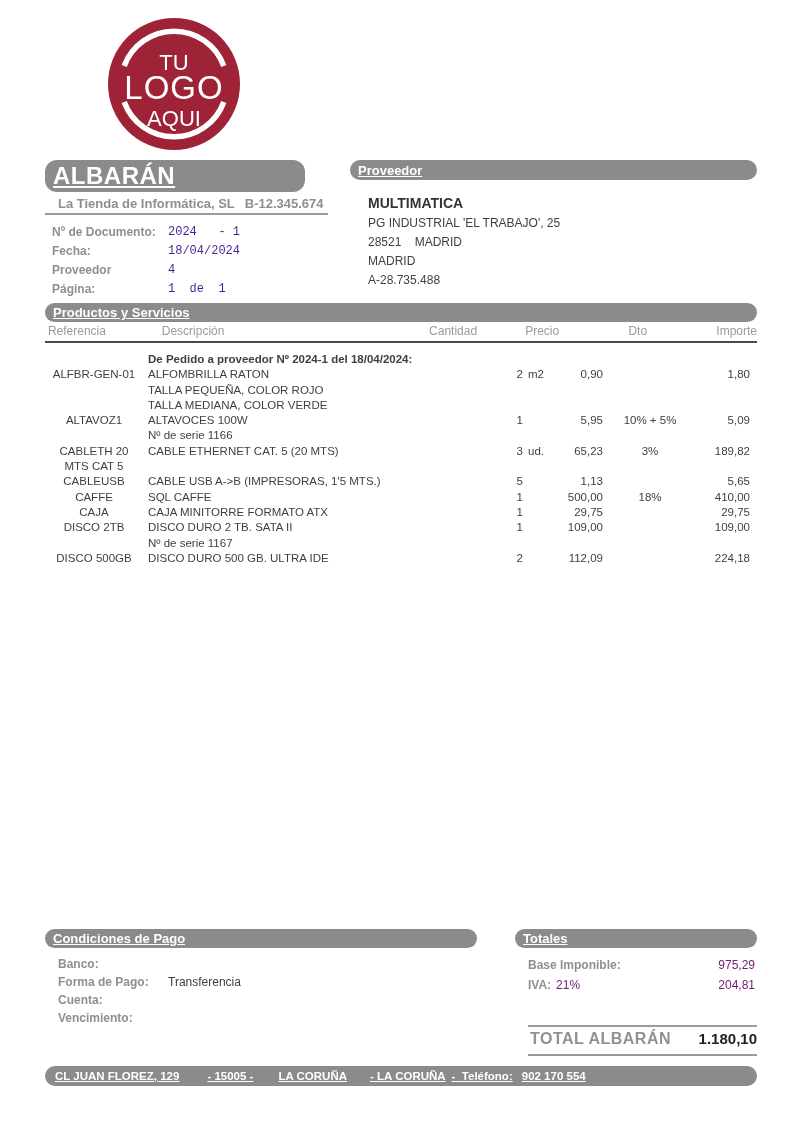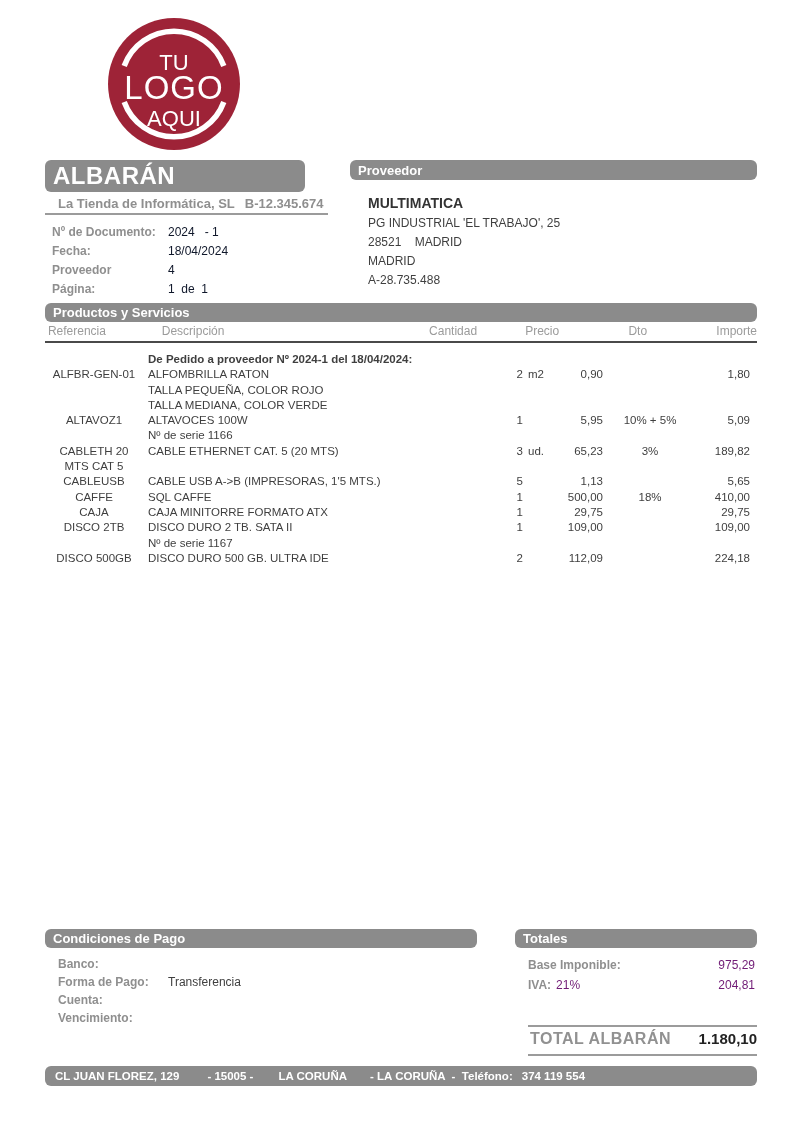--- a/index.html
+++ b/index.html
@@ -3,36 +3,36 @@
 <meta charset="utf-8">
 <style>
   * { margin:0; padding:0; box-sizing:border-box; }
   html,body { background:#fff; }
   .page {
     position:relative; width:795px; height:1124px; background:#ffffff;
     font-family:"Liberation Sans", sans-serif; color:#3f3f3f; overflow:hidden;
   }
   .banner {
     background:#8b8b8b; color:#ffffff; font-weight:bold;
-    display:flex; align-items:center; border-radius:6px;
+    display:flex; align-items:center; border-radius:12px;text-decoration:underline;
   }
 
   
   .logo { position:absolute; left:108px; top:18px; width:132px; height:132px; }
 
   
   .title-banner { position:absolute; left:45px; top:160px; width:260px; height:32px; font-size:24px; padding-left:8px; letter-spacing:0.5px; }
   .company-line { position:absolute; left:58px; top:196px; width:270px; font-size:13px; font-weight:bold; color:#8f8f8f; }
   .company-cif { color:#8f8f8f; margin-left:10px; }
   .company-rule { position:absolute; left:45px; top:213px; width:283px; height:2px; background:#9b9b9b; }
 
   .doc-info { position:absolute; left:52px; top:222px; width:280px; }
   .doc-info .row { display:flex; height:19px; align-items:center; font-size:12px; }
   .doc-info .lbl { width:116px; color:#8f8f8f; font-weight:bold; }
-  .doc-info .val { color:#0f172a; white-space:pre; }
+  .doc-info .val { color:#4c1d95; white-space:pre;font-family:Liberation Mono, monospace; }
 
   
   .supplier-banner { position:absolute; left:350px; top:160px; width:407px; height:20px; font-size:13px; padding-left:8px; }
   .supplier-name { position:absolute; left:368px; top:195px; font-size:14px; font-weight:bold; color:#333; }
   .supplier-lines { position:absolute; left:368px; top:216px; font-size:12px; }
   .supplier-lines div { height:19px; white-space:pre; }
 
   
   .products-banner { position:absolute; left:45px; top:303px; width:712px; height:19px; font-size:13px; padding-left:8px; }
   .ptable { position:absolute; left:45px; top:324px; width:712px; font-size:11.5px; }
@@ -323,16 +323,16 @@
     <span class="val">1.180,10</span>
   </div>
   <div class="total-rule-bottom"></div>
 
   <div class="banner footer-banner">
     <span>CL JUAN FLOREZ, 129</span>
     <span class="f-postal">- 15005 -</span>
     <span class="f-city">LA CORUÑA</span>
     <span class="f-province">- LA CORUÑA</span>
     <span class="f-phone-label">-  Teléfono:</span>
-    <span class="f-phone">374 119 554</span>
+    <span class="f-phone">902 170 554</span>
   </div>
 
 </div>
 
 </body></html>

